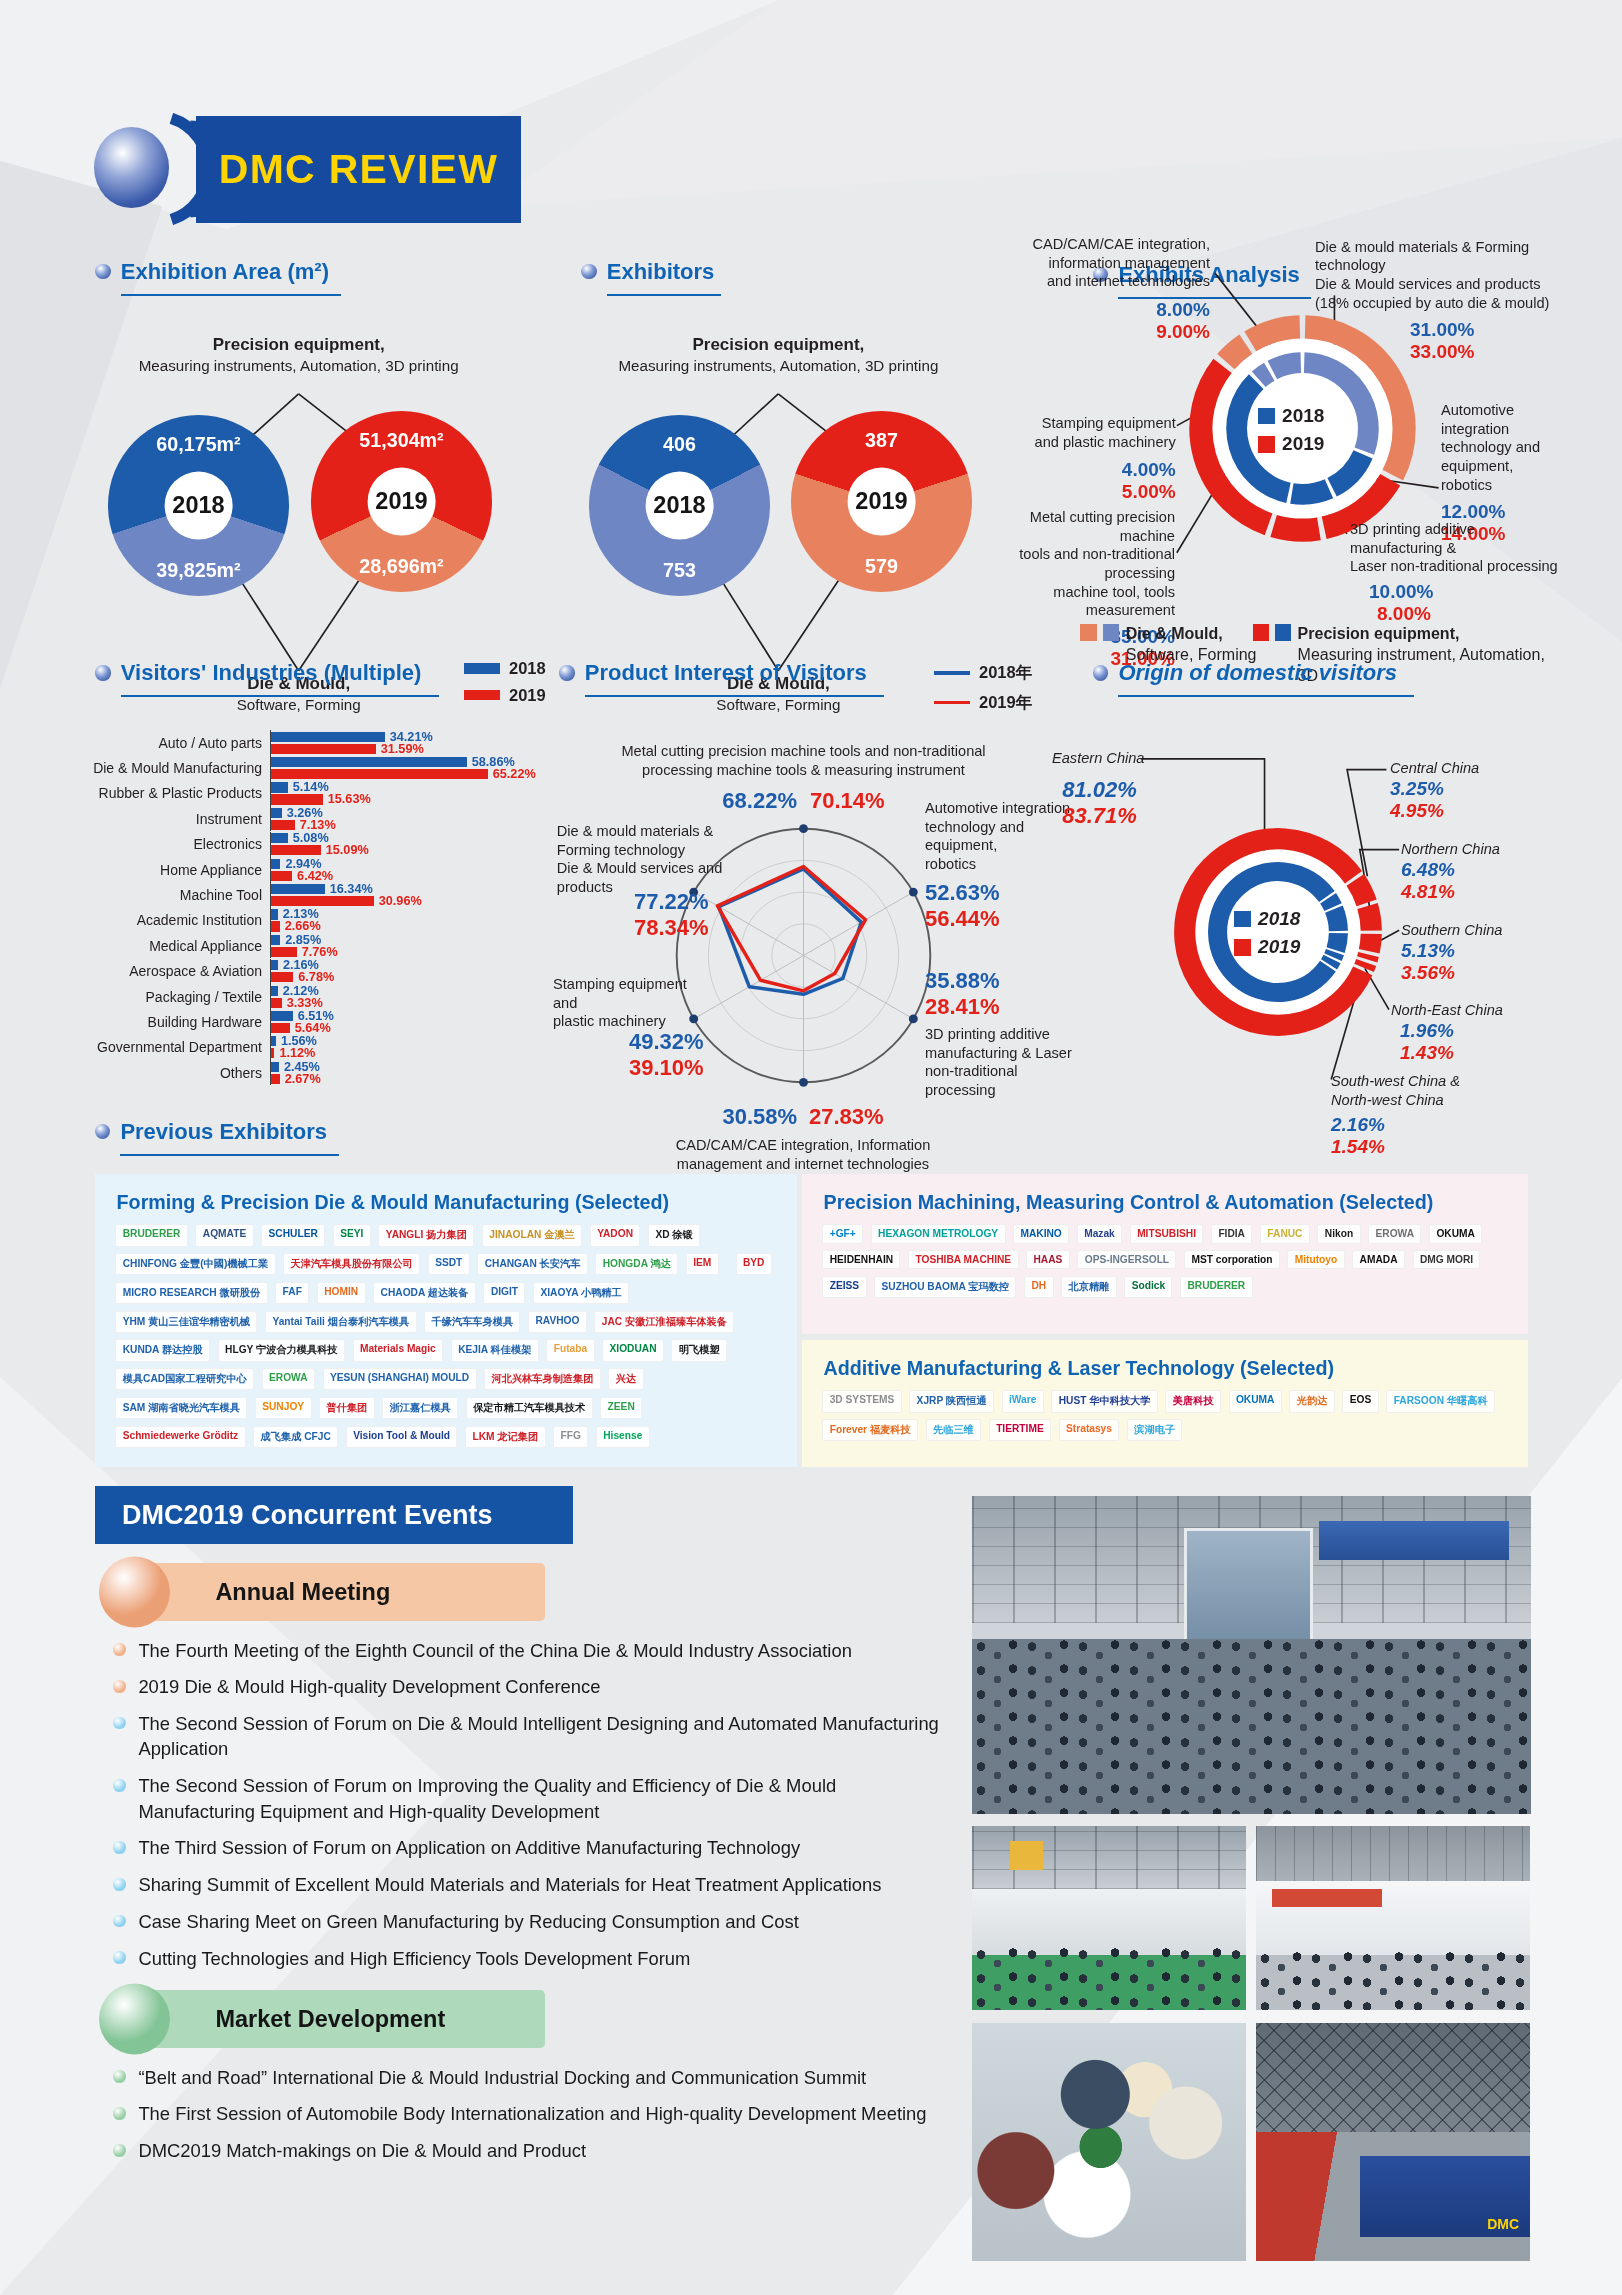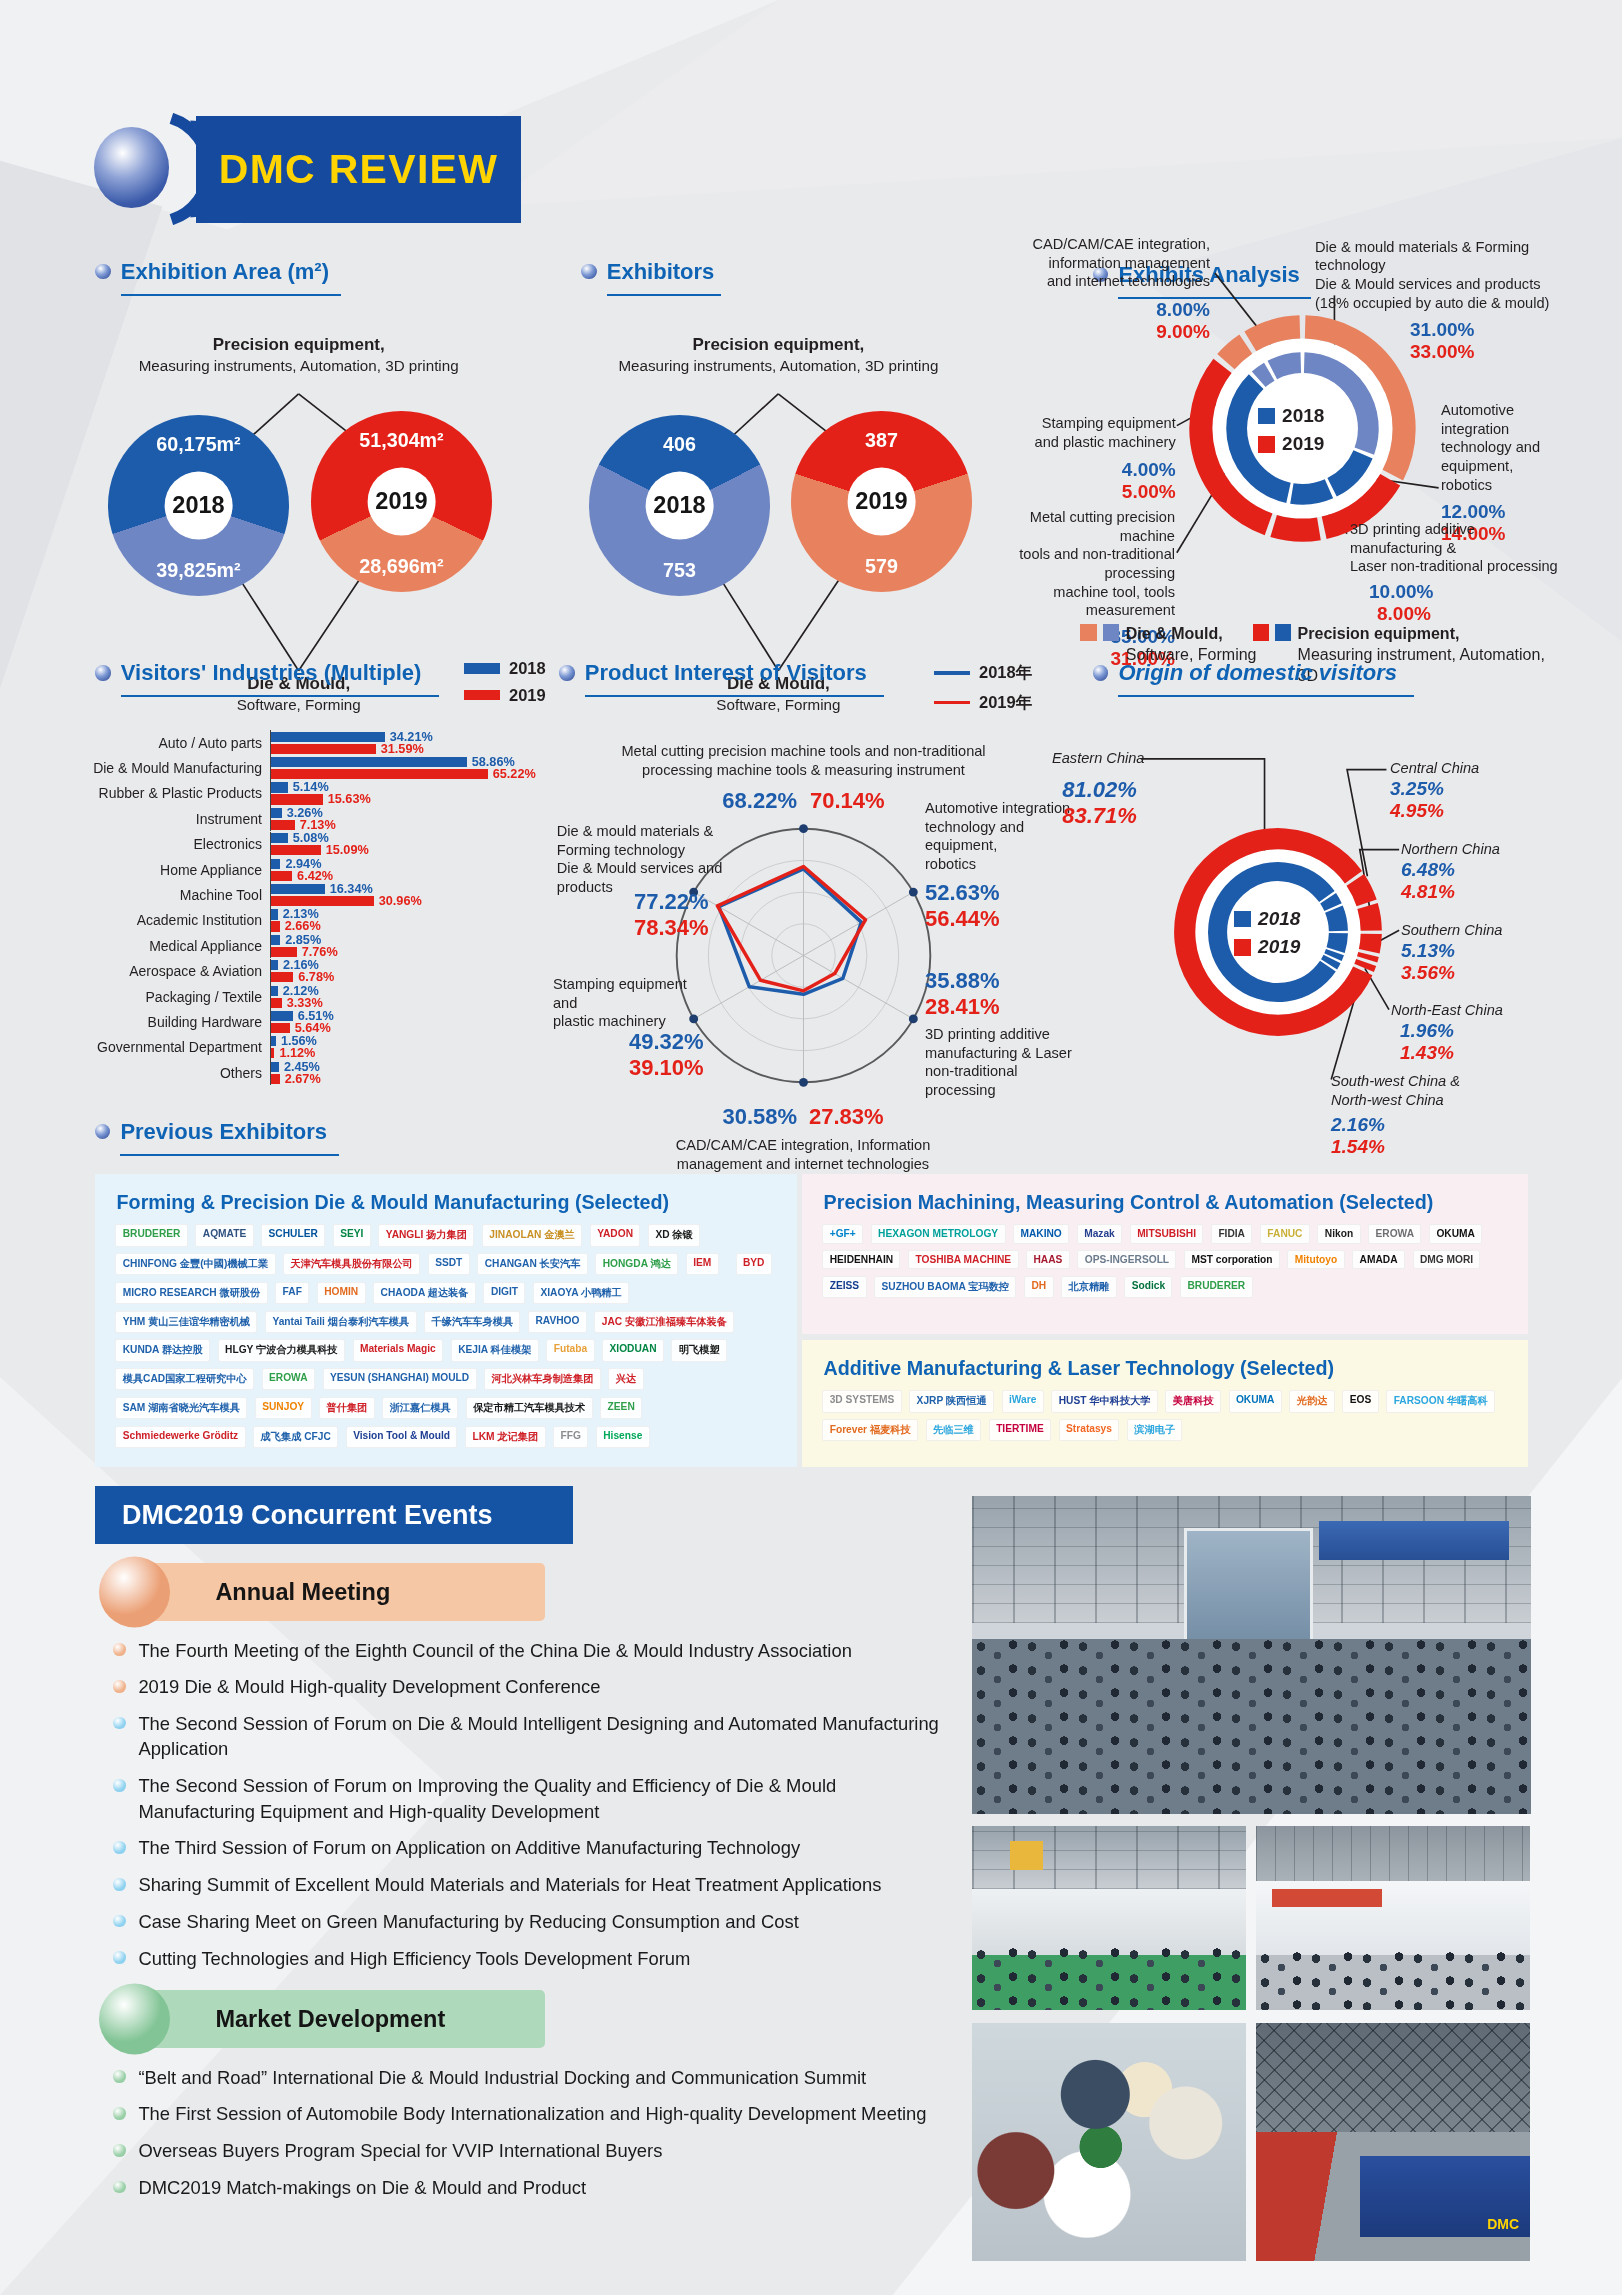--- a/index.html
+++ b/index.html
@@ -795,24 +795,20 @@
         <div class="evt-item">
           <span class="edot" style="background: radial-gradient(circle at 35% 30%, rgb(255, 255, 255), rgb(152, 207, 167) 60%);"></span>
           <span>“Belt and Road” International Die &amp; Mould Industrial Docking and Communication Summit</span>
         </div>
         <div class="evt-item">
           <span class="edot" style="background: radial-gradient(circle at 35% 30%, rgb(255, 255, 255), rgb(152, 207, 167) 60%);"></span>
           <span>The First Session of Automobile Body Internationalization and High-quality Development Meeting</span>
         </div>
         <div class="evt-item">
           <span class="edot" style="background: radial-gradient(circle at 35% 30%, rgb(255, 255, 255), rgb(152, 207, 167) 60%);"></span>
-          <span>Overseas Buyers Program Special for VVIP International Buyers</span>
-        </div>
-        <div class="evt-item">
-          <span class="edot" style="background: radial-gradient(circle at 35% 30%, rgb(255, 255, 255), rgb(152, 207, 167) 60%);"></span>
           <span>DMC2019 Match-makings on Die &amp; Mould and Product</span>
         </div>
       </div>
   </div>
 
   <div class="photo" style="left:972px;top:1496px;width:559px;height:318px;">
     <div class="ph-ceiling"></div>
     <div class="ph-banner" style="left:62%;top:8%;width:34%;height:12%;"></div>
     <div class="ph-screen" style="left:38%;top:10%;width:22%;height:42%;"></div>
     <div class="ph-crowd" style="height:55%;"></div>

